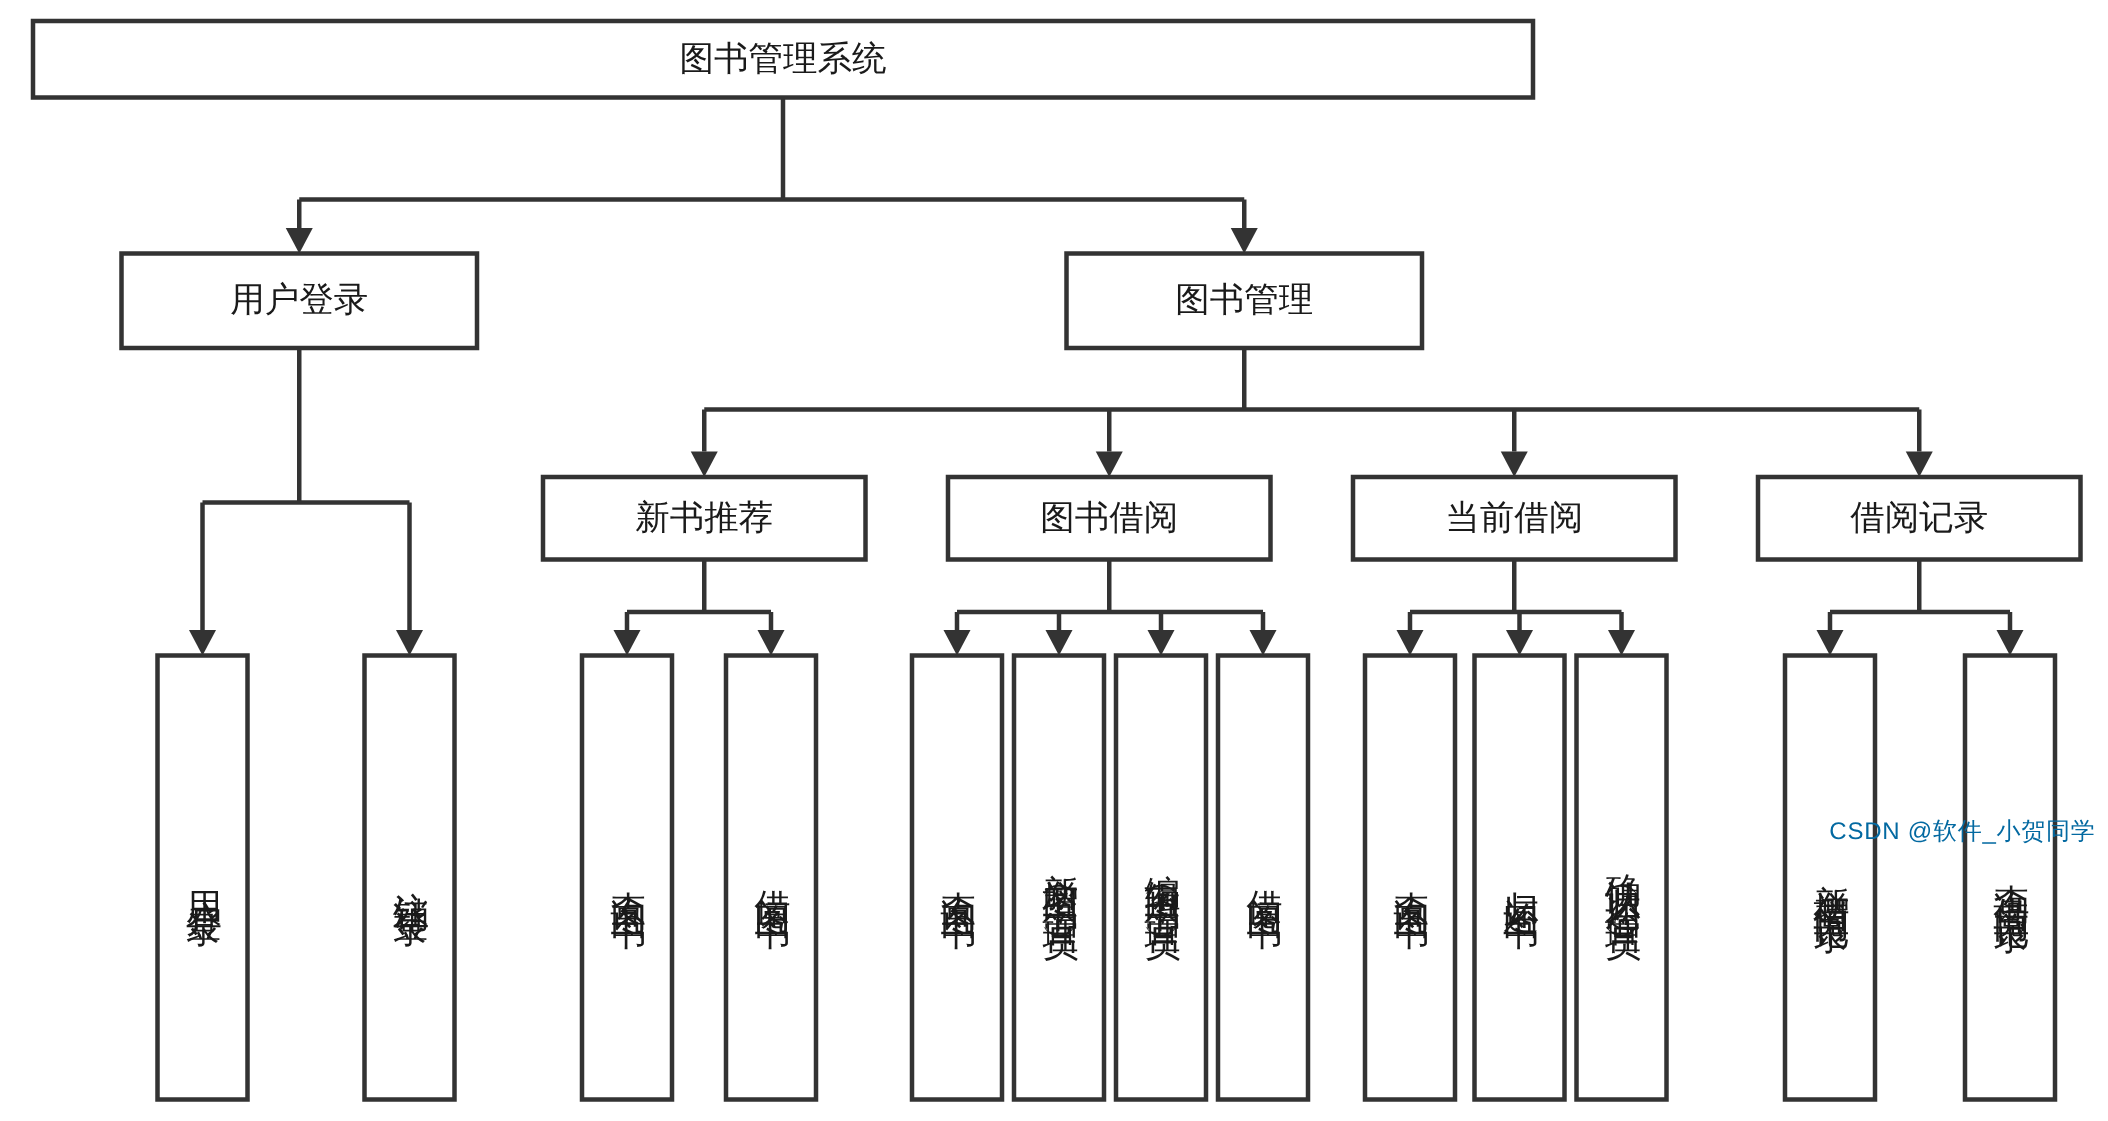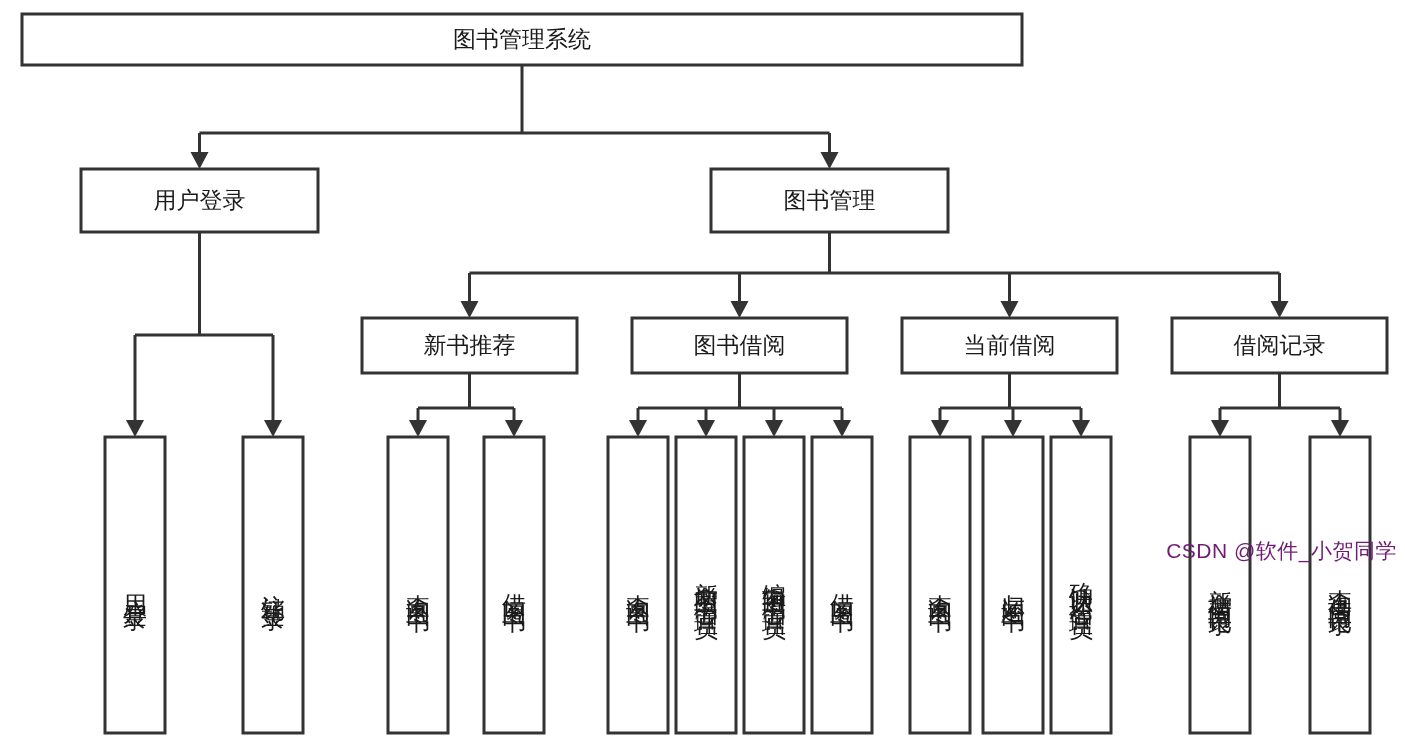--- a/index.html
+++ b/index.html
@@ -62,22 +62,22 @@
     align-items: center;
     justify-content: center;
     white-space: nowrap;
     pointer-events: none;
   }
   .watermark {
     position: absolute;
     right: 8px;
     bottom: 6px;
     font-family: "Liberation Sans", "DejaVu Sans", sans-serif;
-    font-size: 21px;
-    color: #701a75;
+    font-size: 16px;
+    color: #0369a1;
     letter-spacing: 0.5px;
     white-space: nowrap;
   }
 </style>
 </head>
 <body>
 
 <div id="diagram-root">
 
   <svg class="diagram" viewBox="0 0 1405 747">

